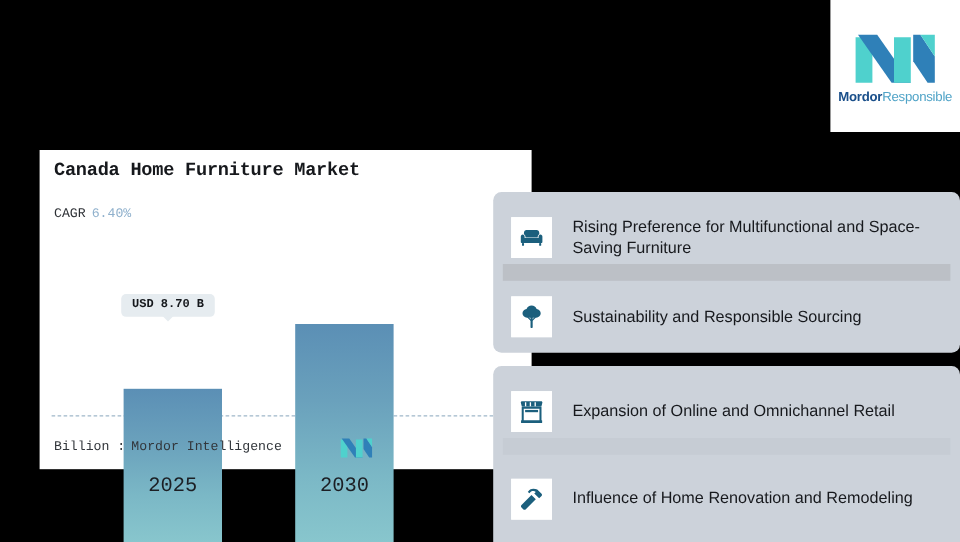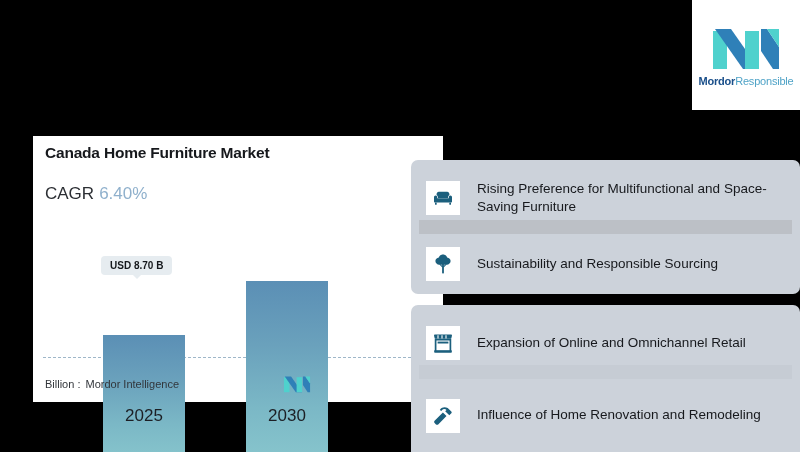--- a/index.html
+++ b/index.html
@@ -20,35 +20,36 @@
   #logo-mark{width:70px;height:48px;display:block;}
   #logo-wordmark{
     margin-top:5px;font-size:11px;letter-spacing:-0.2px;
     white-space:nowrap;line-height:1;
   }
   #logo-wordmark .w1{color:#1a4f8a;font-weight:bold;}
   #logo-wordmark .w2{color:#4fa3c7;font-weight:normal;}
 
   
   #chart-card{
-    position:absolute;left:33px;top:136px;width:410px;height:266px;
+    position:absolute;left:33px;top:125px;width:410px;height:266px;
     background:#ffffff;
+    font-family:Liberation Mono, monospace;
   }
   #chart-title{
     position:absolute;left:12px;top:8px;
     font-size:15.5px;font-weight:bold;color:#16181c;
     letter-spacing:-0.2px;white-space:nowrap;
   }
   #chart-subtitle{
     position:absolute;left:12px;top:30px;
     font-size:11.5px;color:#2c2f34;white-space:nowrap;
   }
   #cagr-row{
     position:absolute;left:12px;top:48px;
-    font-size:17px;color:#2c2f34;white-space:nowrap;
+    font-size:11px;color:#2c2f34;white-space:nowrap;
   }
   #cagr-row .cagr-value{color:#8fb0cc;margin-left:5px;}
 
   
   #plot{
     position:absolute;left:0px;top:78px;width:410px;height:249px;
   }
   .dashed-line{
     position:absolute;left:10px;right:12px;top:143px;height:0;
     border-top:1.5px dashed #9fb7c9;

